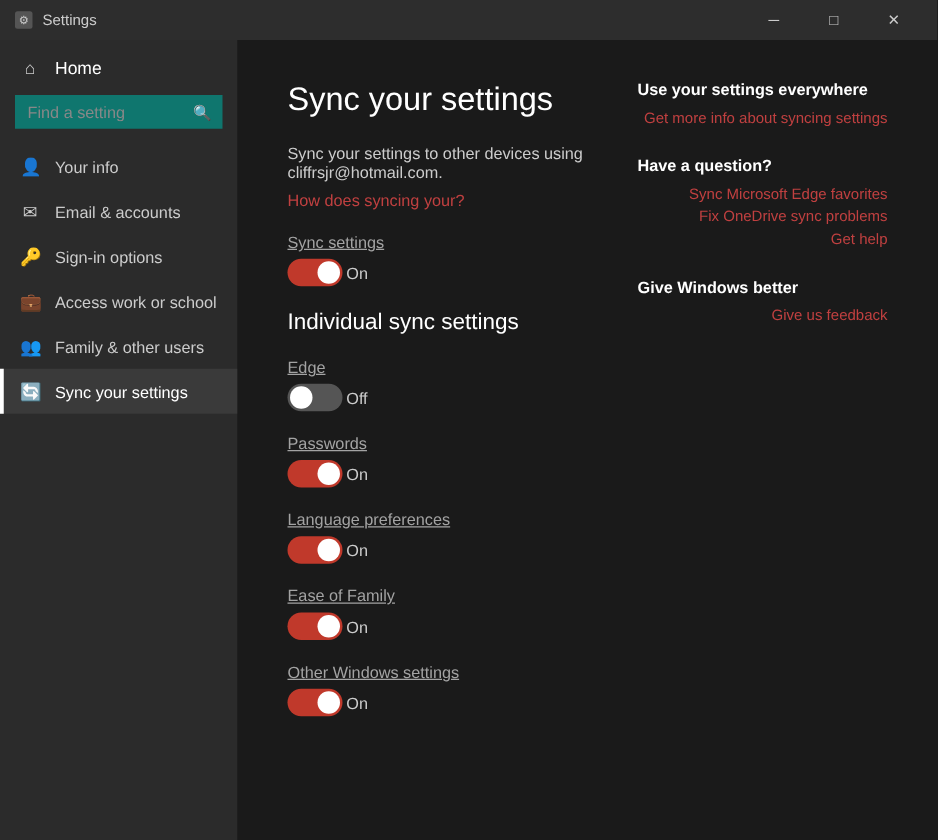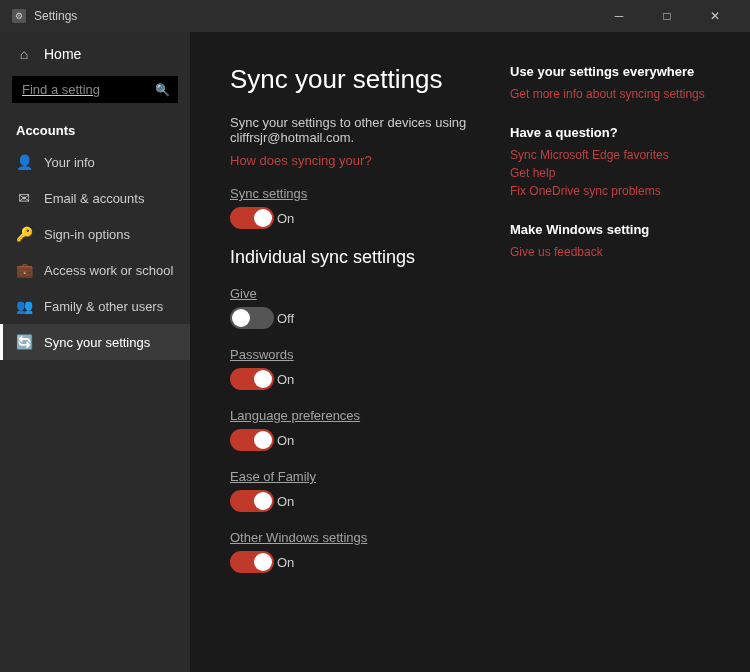--- a/index.html
+++ b/index.html
@@ -80,27 +80,26 @@
       font-size: 14px;
       color: #fff;
     }
 
     .sidebar-search {
       margin: 0 12px 12px;
       position: relative;
     }
     .sidebar-search input {
       width: 100%;
-      background: #000000;
+      background: #0f766e;
       border: none;
       color: #ccc;
       padding: 6px 28px 6px 10px;
       font-size: 13px;
       outline: none;
-      text-decoration: underline;
     }
     .sidebar-search input::placeholder { color: #888; }
     .sidebar-search-icon {
       position: absolute;
       right: 8px;
       top: 50%;
       transform: translateY(-50%);
       color: #888;
       font-size: 12px;
     }
@@ -249,20 +248,21 @@
       margin-bottom: 8px;
     }
 
     .right-link {
       color: #c04040;
       font-size: 12px;
       cursor: pointer;
       text-decoration: none;
       display: block;
       margin-bottom: 4px;
+      text-align: right;
     }
   </style>
 </head>
 <body>
 
 <div class="titlebar">
   <div class="titlebar-left">
     <div class="titlebar-icon">⚙</div>
     <span>Settings</span>
   </div>
@@ -277,21 +277,20 @@
 
   <div class="sidebar">
     <div class="sidebar-home">
       <span class="sidebar-item-icon">⌂</span>
       <span>Home</span>
     </div>
     <div class="sidebar-search">
       <input type="text" placeholder="Find a setting" style="">
       <span class="sidebar-search-icon">🔍</span>
     </div>
-    <div class="sidebar-section-label">Accounts</div>
 
     <div class="sidebar-item">
       <span class="sidebar-item-icon">👤</span>
       <span>Your info</span>
     </div>
     <div class="sidebar-item">
       <span class="sidebar-item-icon">✉</span>
       <span>Email &amp; accounts</span>
     </div>
     <div class="sidebar-item">
@@ -321,21 +320,21 @@
       <div class="setting-label">Sync settings</div>
       <div class="toggle-row">
         <div class="toggle on">
           <div class="toggle-thumb"></div>
         </div>
         <span class="toggle-label">On</span>
       </div>
 
       <div class="individual-title">Individual sync settings</div>
 
-      <div class="setting-label">Give</div>
+      <div class="setting-label">Edge</div>
       <div class="toggle-row">
         <div class="toggle off">
           <div class="toggle-thumb"></div>
         </div>
         <span class="toggle-label">Off</span>
       </div>
 
       <div class="setting-label">Passwords</div>
       <div class="toggle-row">
         <div class="toggle on">
@@ -371,23 +370,23 @@
 
     <div class="sidebar-right">
       <div class="right-section">
         <div class="right-section-title">Use your settings everywhere</div>
         <a class="right-link">Get more info about syncing settings</a>
       </div>
 
       <div class="right-section">
         <div class="right-section-title">Have a question?</div>
         <a class="right-link">Sync Microsoft Edge favorites</a>
+        <a class="right-link">Fix OneDrive sync problems</a>
         <a class="right-link">Get help</a>
-        <a class="right-link">Fix OneDrive sync problems</a>
       </div>
 
       <div class="right-section">
-        <div class="right-section-title">Make Windows setting</div>
+        <div class="right-section-title">Give Windows better</div>
         <a class="right-link">Give us feedback</a>
       </div>
     </div>
   </div>
 </div>
 
 </body></html>

